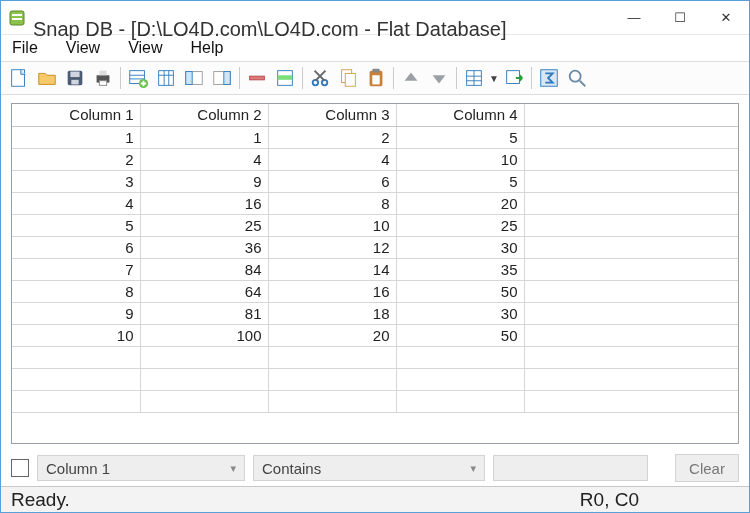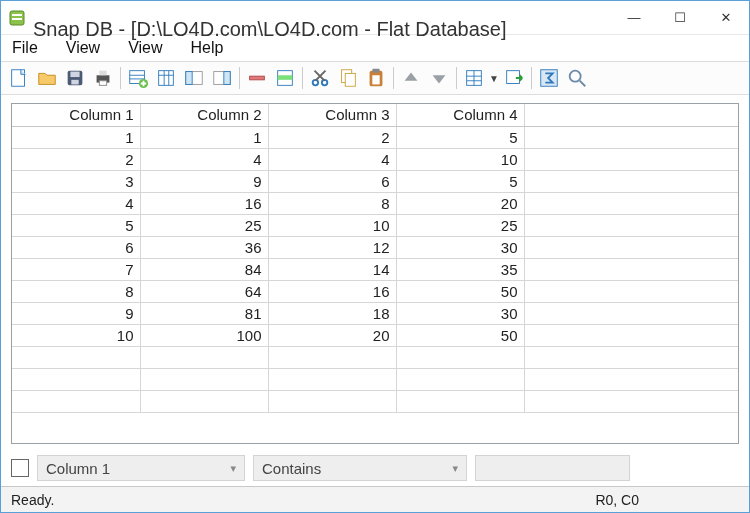--- a/index.html
+++ b/index.html
@@ -80,30 +80,30 @@
   }
   .chk {
     width: 18px; height: 18px; border: 1px solid #666; background:#fff;
   }
   .combo {
     height: 26px; background:#eee; border:1px solid #d3d3d3; display:flex; align-items:center;
     padding: 0 8px; color:#444; font-size:15px; position:relative;
   }
   .combo .arrow { margin-left:auto; color:#888; font-size:11px; }
   .combo1 { width: 208px; }
-  .combo2 { width: 214px; }
+  .combo2 { width: 232px; }
   .textbox { height: 26px; width: 155px; background:#eee; border:1px solid #d3d3d3; }
   .clear-btn {
     margin-left:auto; height:28px; width:64px; background:#eee; border:1px solid #d3d3d3;
     color:#777; font-size:15px; display:flex; align-items:center; justify-content:center;
   }
   
   .statusbar {
     height: 26px; display:flex; align-items:center; border-top:1px solid #c8c8c8;
-    font-size:14px; color:#222; background:#f3f3f3;
+    font-size:19px; color:#222; background:#f3f3f3;
   }
   .status-cell { padding: 0 10px; }
   .status-left { width: 180px; }
   .status-mid { width: 160px; text-align:center; }
   .status-right { margin-left:auto; margin-right: 100px; }
 </style>
 </head>
 <body>
 
 <div class="titlebar">
@@ -373,18 +373,19 @@
   <div class="chk"></div>
   <div class="combo combo1">
     <span>Column 1</span>
     <span class="arrow">▾</span>
   </div>
   <div class="combo combo2">
     <span>Contains</span>
     <span class="arrow">▾</span>
   </div>
   <div class="textbox"></div>
+  <div class="clear-btn">Clear</div>
 </div>
 
 <div class="statusbar">
   <div class="status-cell status-left">Ready.</div>
   <div class="status-cell status-right">R0, C0</div>
 </div>
 
 </body></html>

